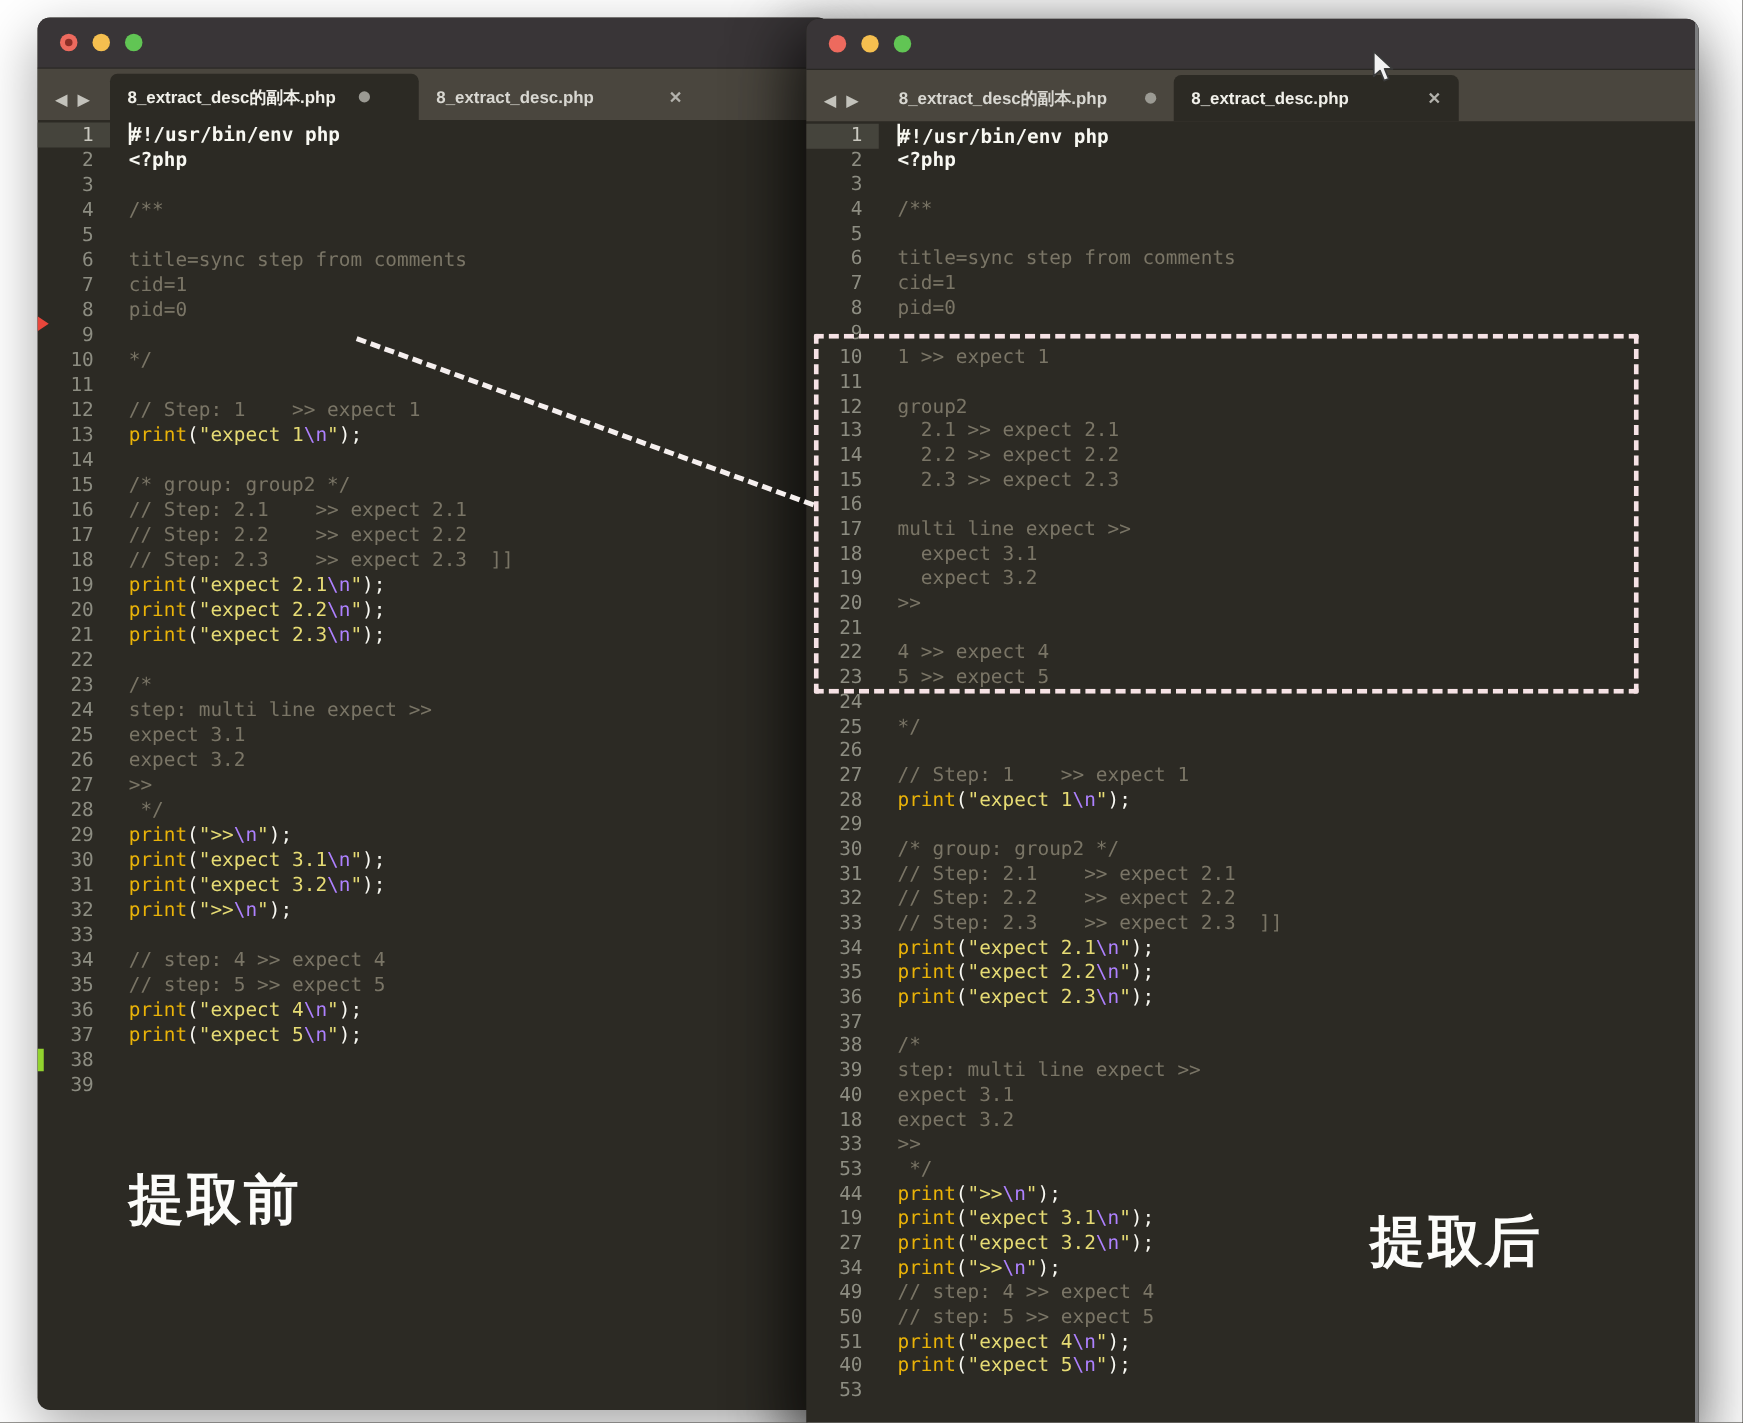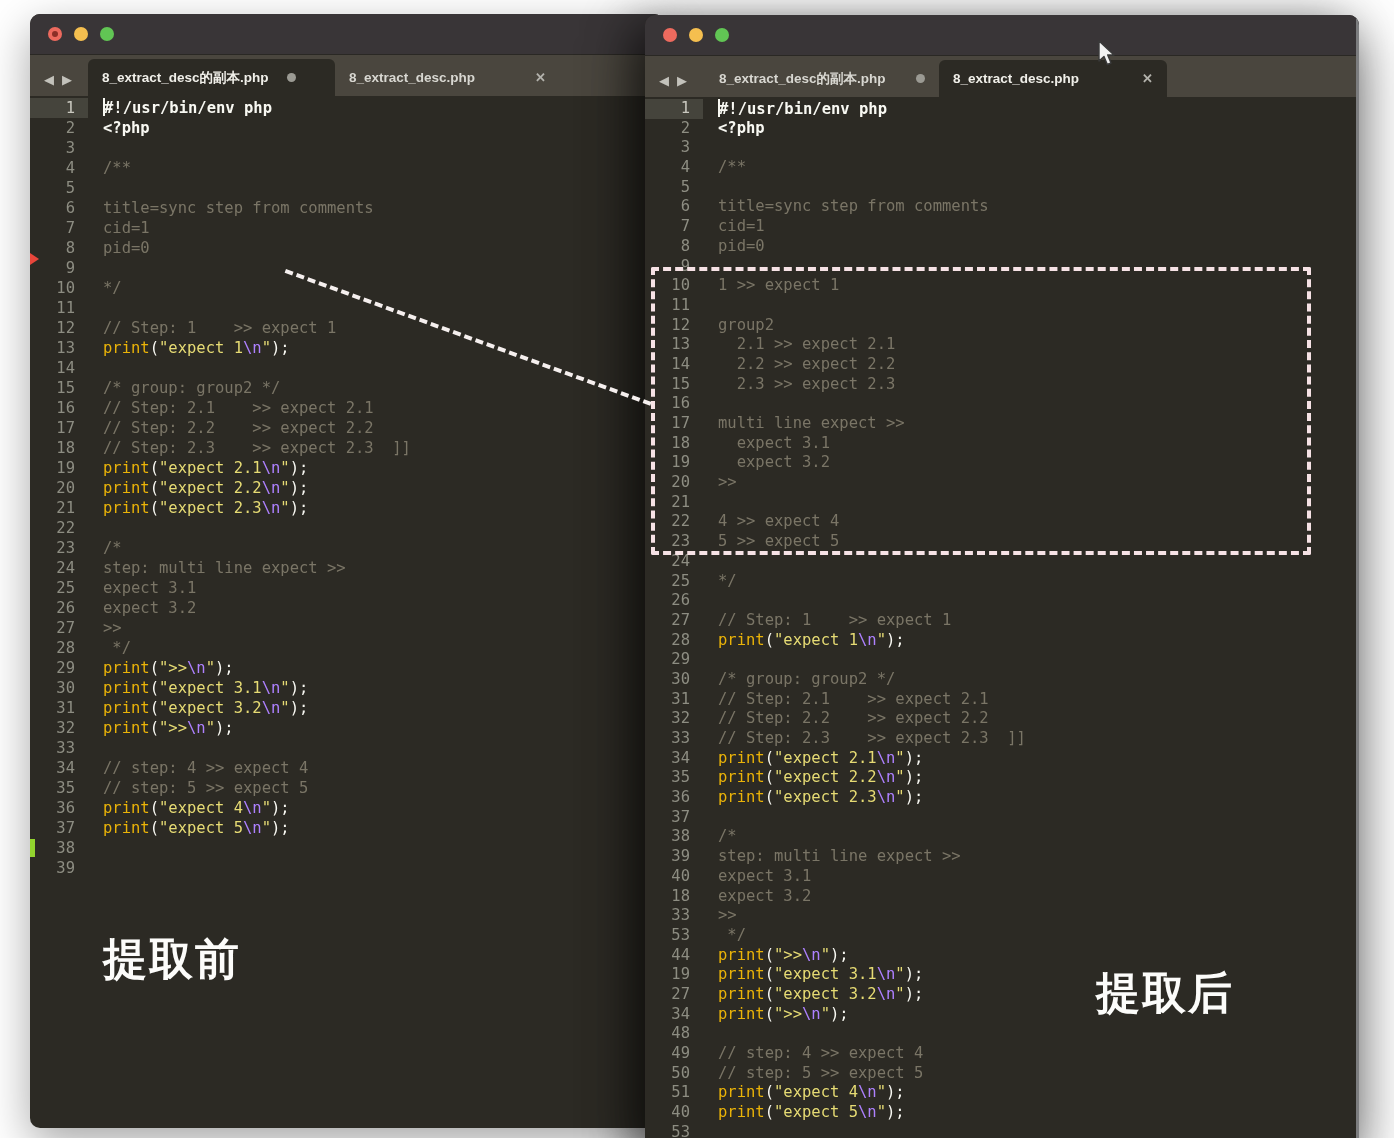--- a/index.html
+++ b/index.html
@@ -203,21 +203,20 @@
           <div class="code-line"><span class="gutter">38</span><span class="code"><span class="tk-c">/*</span></span></div>
           <div class="code-line"><span class="gutter">39</span><span class="code"><span class="tk-c">step: multi line expect &gt;&gt;</span></span></div>
           <div class="code-line"><span class="gutter">40</span><span class="code"><span class="tk-c">expect 3.1</span></span></div>
           <div class="code-line"><span class="gutter">18</span><span class="code"><span class="tk-c">expect 3.2</span></span></div>
           <div class="code-line"><span class="gutter">33</span><span class="code"><span class="tk-c">&gt;&gt;</span></span></div>
           <div class="code-line"><span class="gutter">53</span><span class="code"><span class="tk-c"> */</span></span></div>
           <div class="code-line"><span class="gutter">44</span><span class="code"><span class="tk-f">print</span><span class="tk-p">(</span><span class="tk-s">"&gt;&gt;</span><span class="tk-e">\n</span><span class="tk-s">"</span><span class="tk-p">);</span></span></div>
           <div class="code-line"><span class="gutter">19</span><span class="code"><span class="tk-f">print</span><span class="tk-p">(</span><span class="tk-s">"expect 3.1</span><span class="tk-e">\n</span><span class="tk-s">"</span><span class="tk-p">);</span></span></div>
           <div class="code-line"><span class="gutter">27</span><span class="code"><span class="tk-f">print</span><span class="tk-p">(</span><span class="tk-s">"expect 3.2</span><span class="tk-e">\n</span><span class="tk-s">"</span><span class="tk-p">);</span></span></div>
           <div class="code-line"><span class="gutter">34</span><span class="code"><span class="tk-f">print</span><span class="tk-p">(</span><span class="tk-s">"&gt;&gt;</span><span class="tk-e">\n</span><span class="tk-s">"</span><span class="tk-p">);</span></span></div>
-          <div class="code-line"><span class="gutter">48</span><span class="code"></span></div>
           <div class="code-line"><span class="gutter">49</span><span class="code"><span class="tk-c">// step: 4 &gt;&gt; expect 4</span></span></div>
           <div class="code-line"><span class="gutter">50</span><span class="code"><span class="tk-c">// step: 5 &gt;&gt; expect 5</span></span></div>
           <div class="code-line"><span class="gutter">51</span><span class="code"><span class="tk-f">print</span><span class="tk-p">(</span><span class="tk-s">"expect 4</span><span class="tk-e">\n</span><span class="tk-s">"</span><span class="tk-p">);</span></span></div>
           <div class="code-line"><span class="gutter">40</span><span class="code"><span class="tk-f">print</span><span class="tk-p">(</span><span class="tk-s">"expect 5</span><span class="tk-e">\n</span><span class="tk-s">"</span><span class="tk-p">);</span></span></div>
           <div class="code-line"><span class="gutter">53</span><span class="code"></span></div>
         </div>
     </div>
   </section>
 
   <div class="anno-line"></div>

